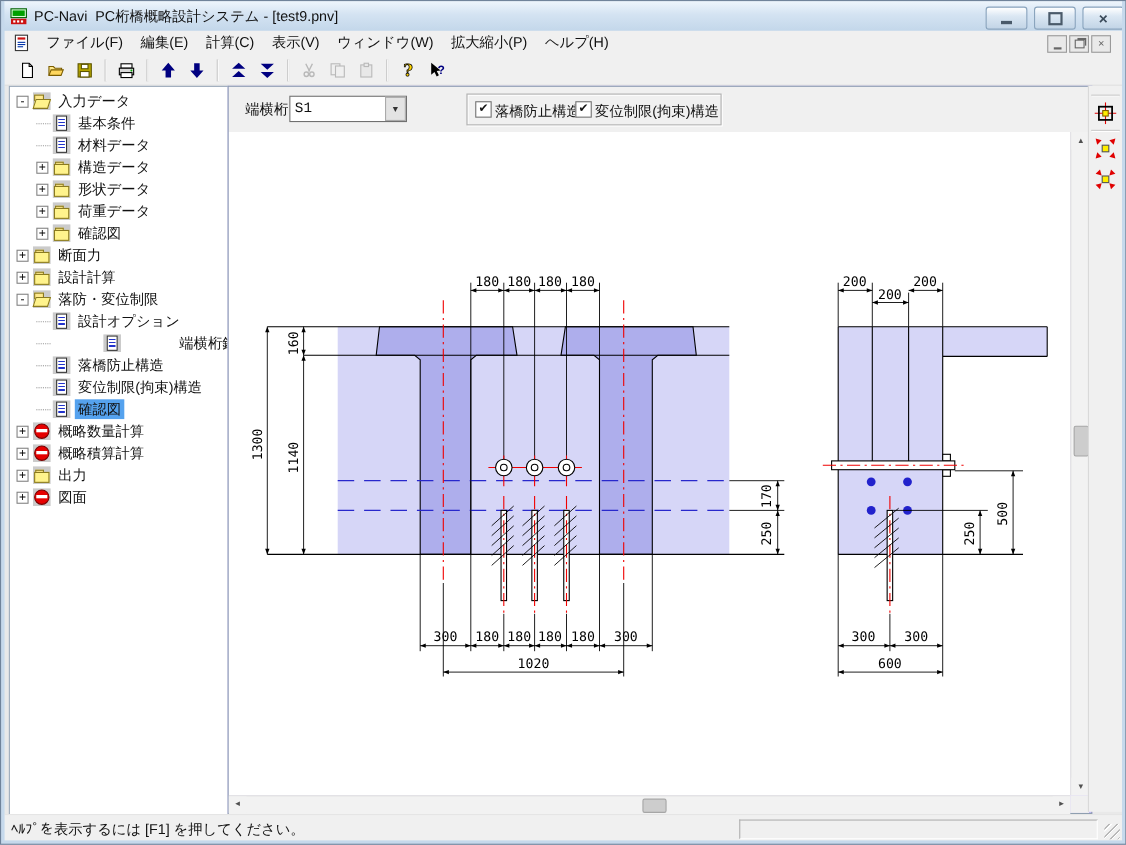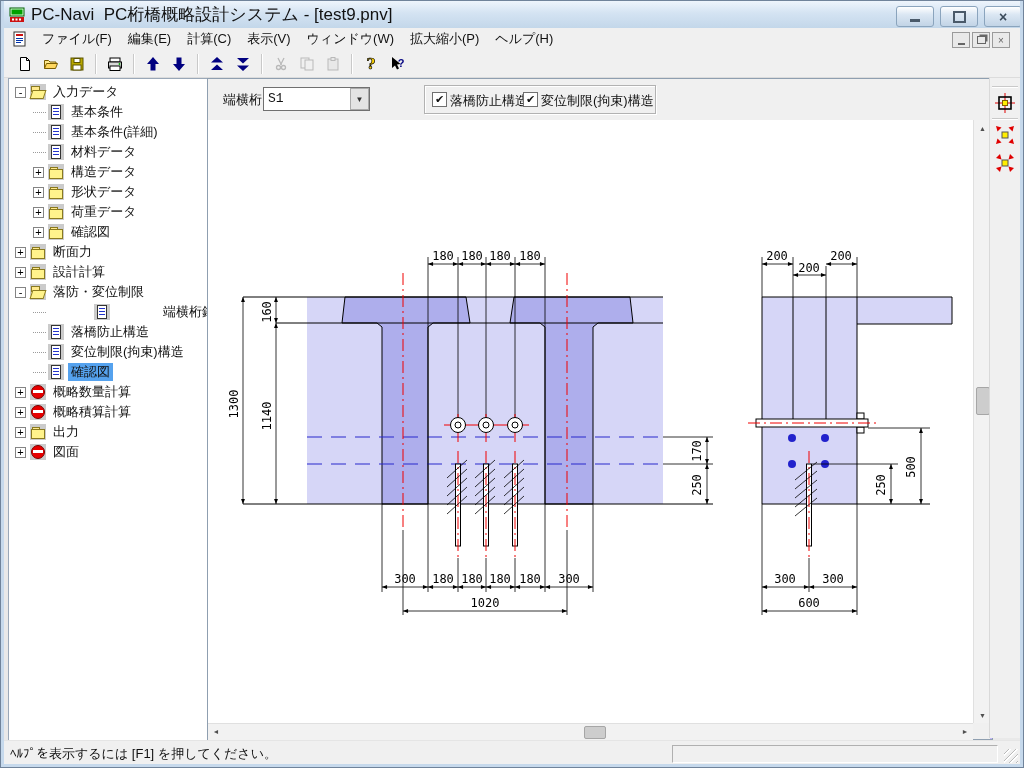--- a/index.html
+++ b/index.html
@@ -3,21 +3,21 @@
 <meta charset="utf-8">
 <style>
   html,body{margin:0;padding:0}
   body{width:1024px;height:768px;position:relative;overflow:hidden;
        font-family:"Liberation Sans","DejaVu Sans",sans-serif;background:#cfe0f0;color:#111}
   
   .frame1{position:absolute;inset:0;border:1px solid #70839a;pointer-events:none;z-index:50}
   .frame2{position:absolute;inset:1px;border:3px solid #c6d9ec;border-top:none;pointer-events:none;z-index:49}
   .titlebar{position:absolute;left:1px;top:1px;right:1px;height:27px;
             background:linear-gradient(#eef5fc,#d4e3f2 45%,#c3d7ea);
-            display:flex;align-items:center;padding-left:8px;font-size:17px}
+            display:flex;align-items:center;padding-left:8px;font-size:13px}
   .titlebar .txt{margin-left:6px;white-space:pre}
   .tbtn{position:absolute;top:6px;width:36px;height:19px;border:1px solid #8aa4bd;border-radius:3px;
         background:linear-gradient(#ffffff,#dbe7f3 40%,#c2d4e6);display:flex;align-items:center;justify-content:center;color:#444}
   .glyph-min{width:10px;height:3px;background:#4a5a6a;margin-top:8px}
   .glyph-max{width:9px;height:8px;border:2px solid #4a5a6a}
   .glyph-close{font-size:14px;font-weight:bold;color:#3a4a5a;line-height:1}
   
   .menubar{position:absolute;left:4px;right:4px;top:28px;height:22px;background:#f0f0f0;
            display:flex;align-items:center;font-size:13px}
   .menubar .appicon{margin:0 6px 0 8px;width:16px;height:16px}
@@ -241,25 +241,20 @@
           <span class="tlabel">入力データ</span>
         </div>
         <div class="trow" style="padding-left: 24px; text-align: right;">
           <span class="stub"></span>
           <span class="ti doc"></span>
           <span class="tlabel">基本条件</span>
         </div>
         <div class="trow" style="padding-left: 24px;">
           <span class="stub"></span>
           <span class="ti doc"></span>
-          <span class="tlabel">基本条件(詳細)</span>
-        </div>
-        <div class="trow" style="padding-left: 24px;">
-          <span class="stub"></span>
-          <span class="ti doc"></span>
           <span class="tlabel">材料データ</span>
         </div>
         <div class="trow" style="padding-left: 24px;">
           <span class="expander">+</span>
           <span class="ti folder"></span>
           <span class="tlabel">構造データ</span>
         </div>
         <div class="trow" style="padding-left: 24px;">
           <span class="expander">+</span>
           <span class="ti folder"></span>
@@ -282,20 +277,25 @@
         </div>
         <div class="trow" style="padding-left: 6px;">
           <span class="expander">+</span>
           <span class="ti folder"></span>
           <span class="tlabel">設計計算</span>
         </div>
         <div class="trow" style="padding-left: 6px;">
           <span class="expander">-</span>
           <span class="ti folder-open"></span>
           <span class="tlabel">落防・変位制限</span>
+        </div>
+        <div class="trow" style="padding-left: 24px;">
+          <span class="stub"></span>
+          <span class="ti doc"></span>
+          <span class="tlabel">設計オプション</span>
         </div>
         <div class="trow" style="padding-left: 24px; gap: 46px;">
           <span class="stub"></span>
           <span class="ti doc"></span>
           <span class="tlabel">端横桁鋼材配置</span>
         </div>
         <div class="trow" style="padding-left: 24px;">
           <span class="stub"></span>
           <span class="ti doc"></span>
           <span class="tlabel">落橋防止構造</span>

